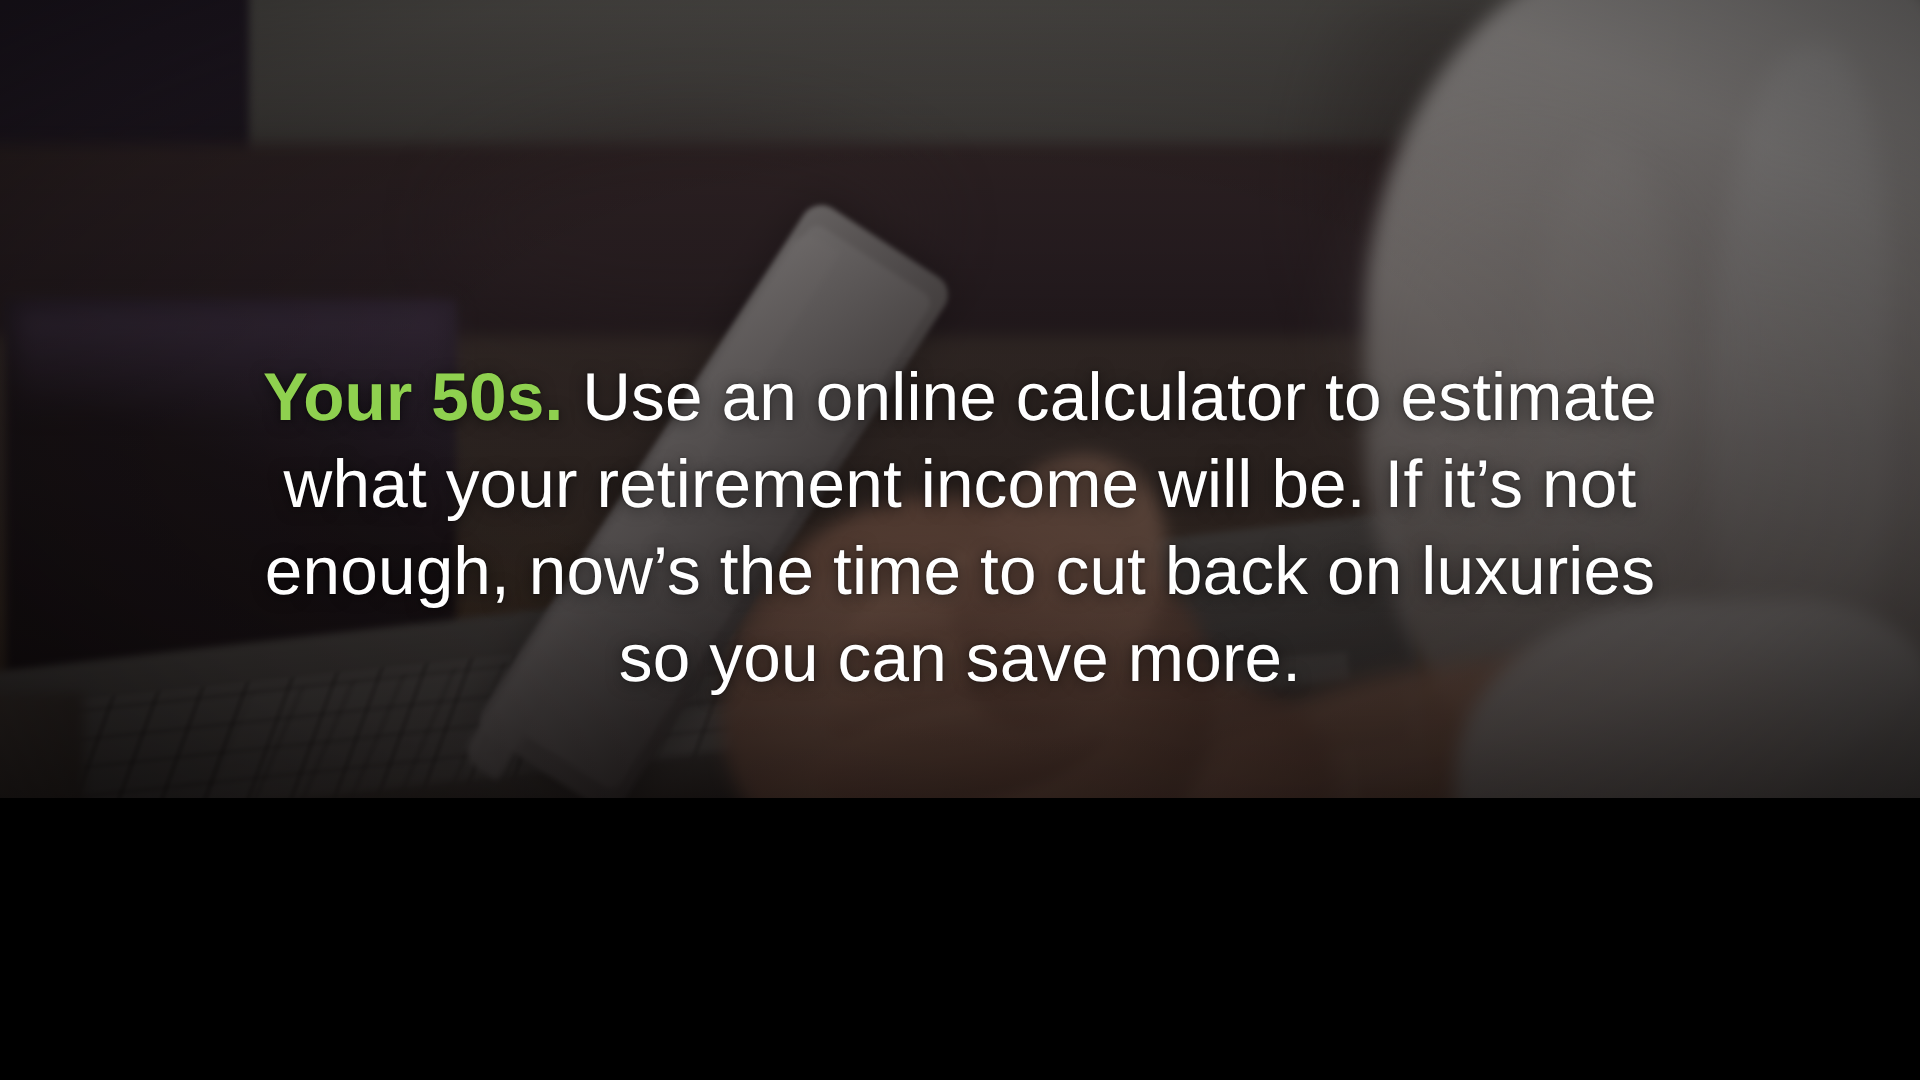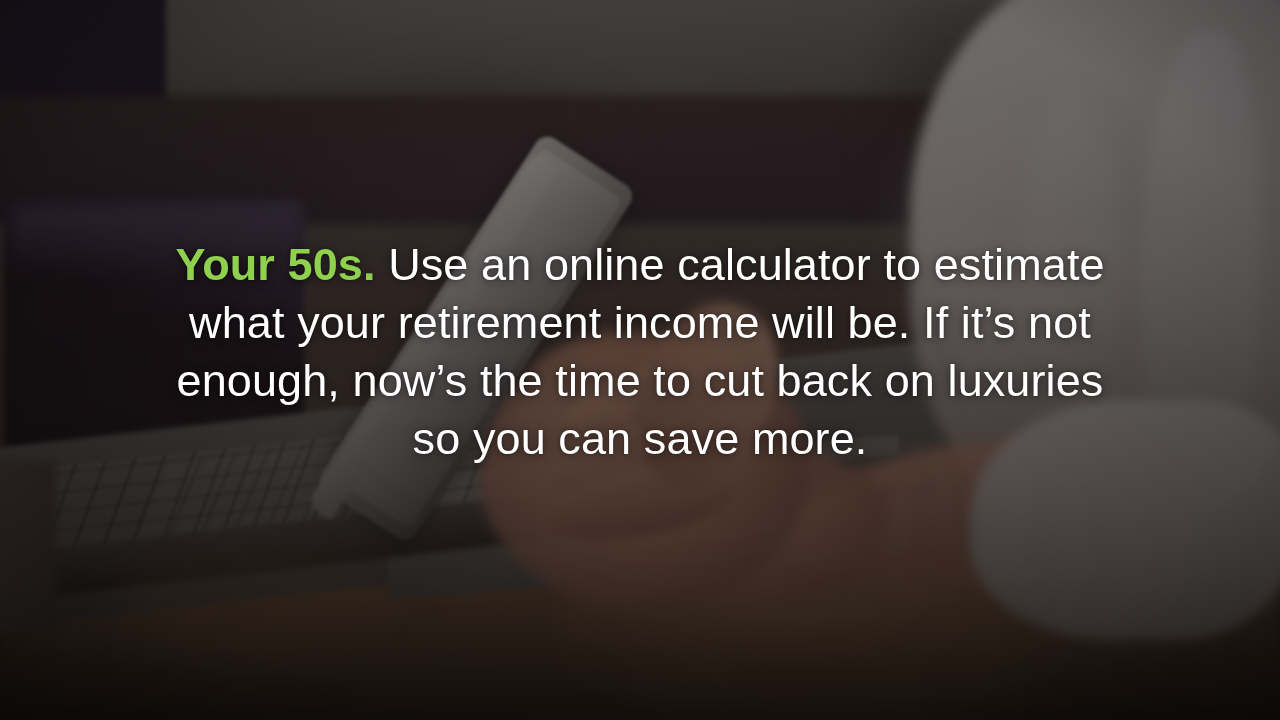--- a/index.html
+++ b/index.html
@@ -8,21 +8,21 @@
     padding: 0;
     background: #000;
   }
   body {
     font-family: "Liberation Sans", sans-serif;
   }
 
   #slide {
     position: relative;
     width: 1280px;
-    height: 720px;
+    height: 532px;
     overflow: hidden;
     background: #3a2e2e;
   }
 
   
   .photo {
     position: absolute;
     inset: 0;
     overflow: hidden;
   }

